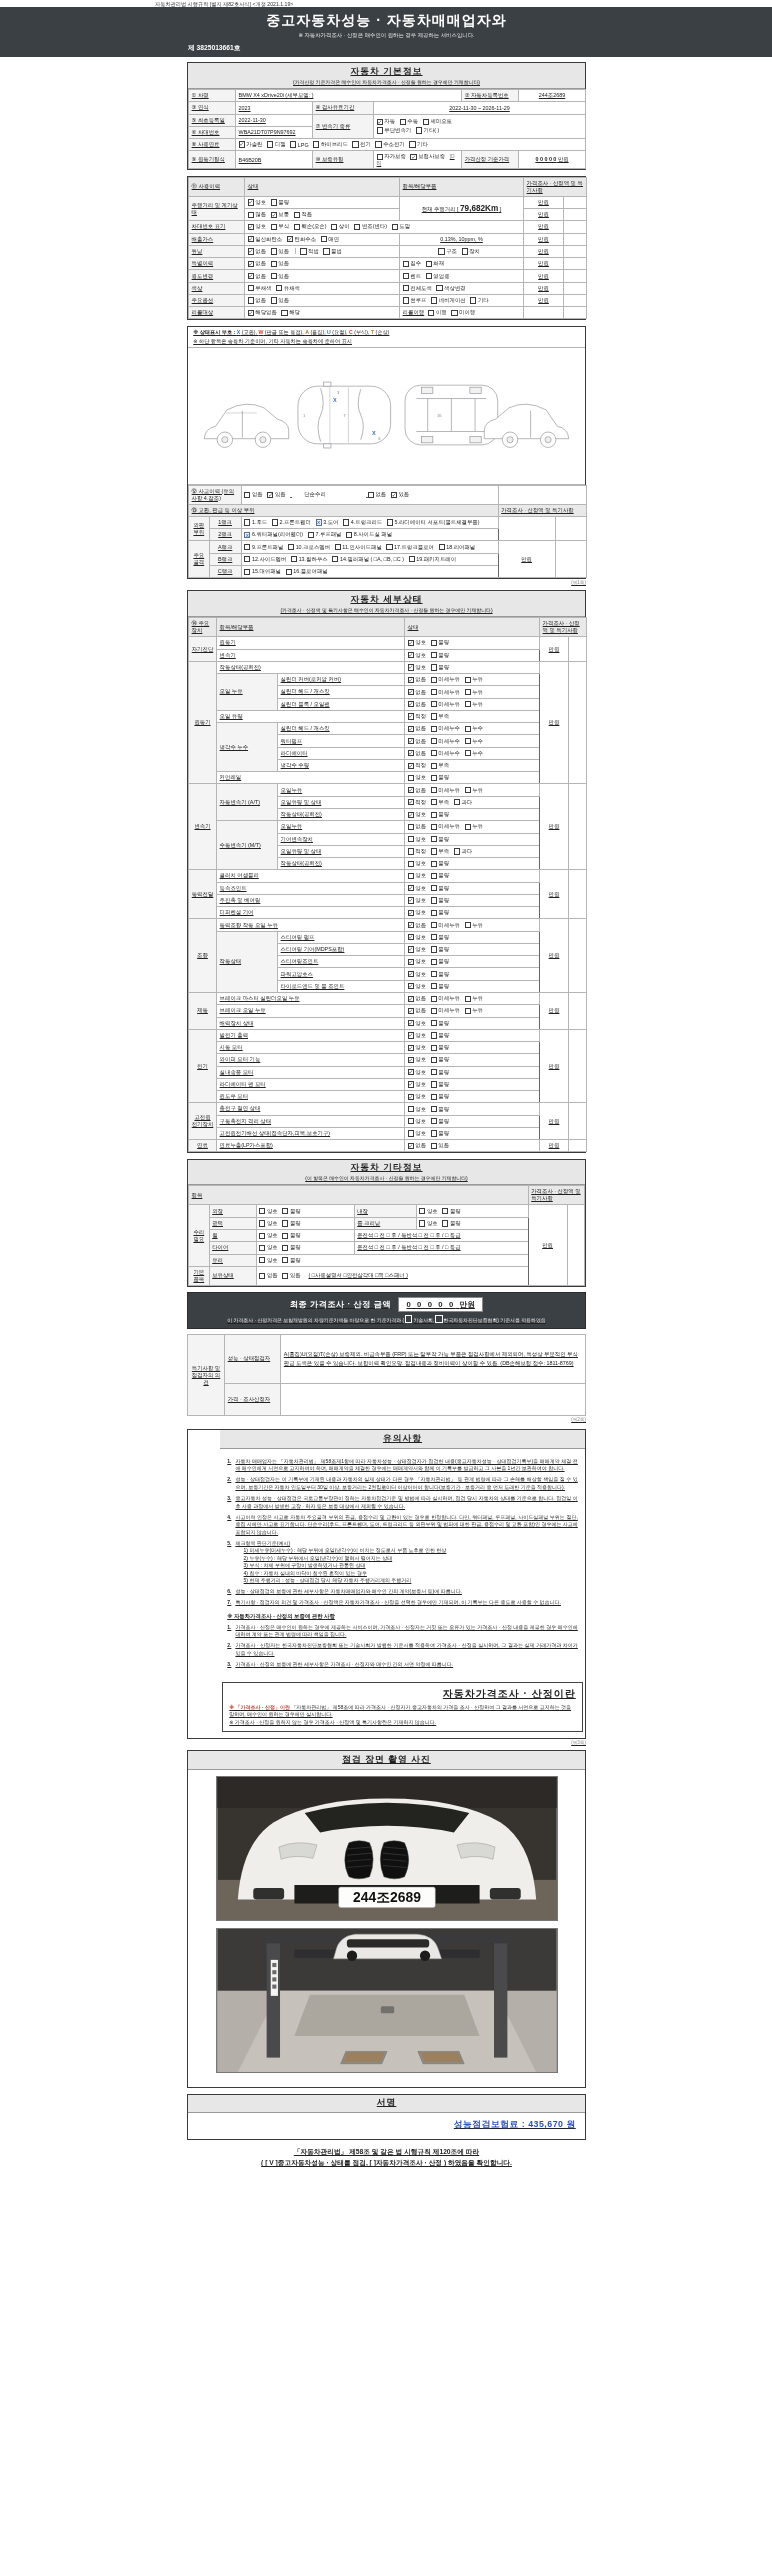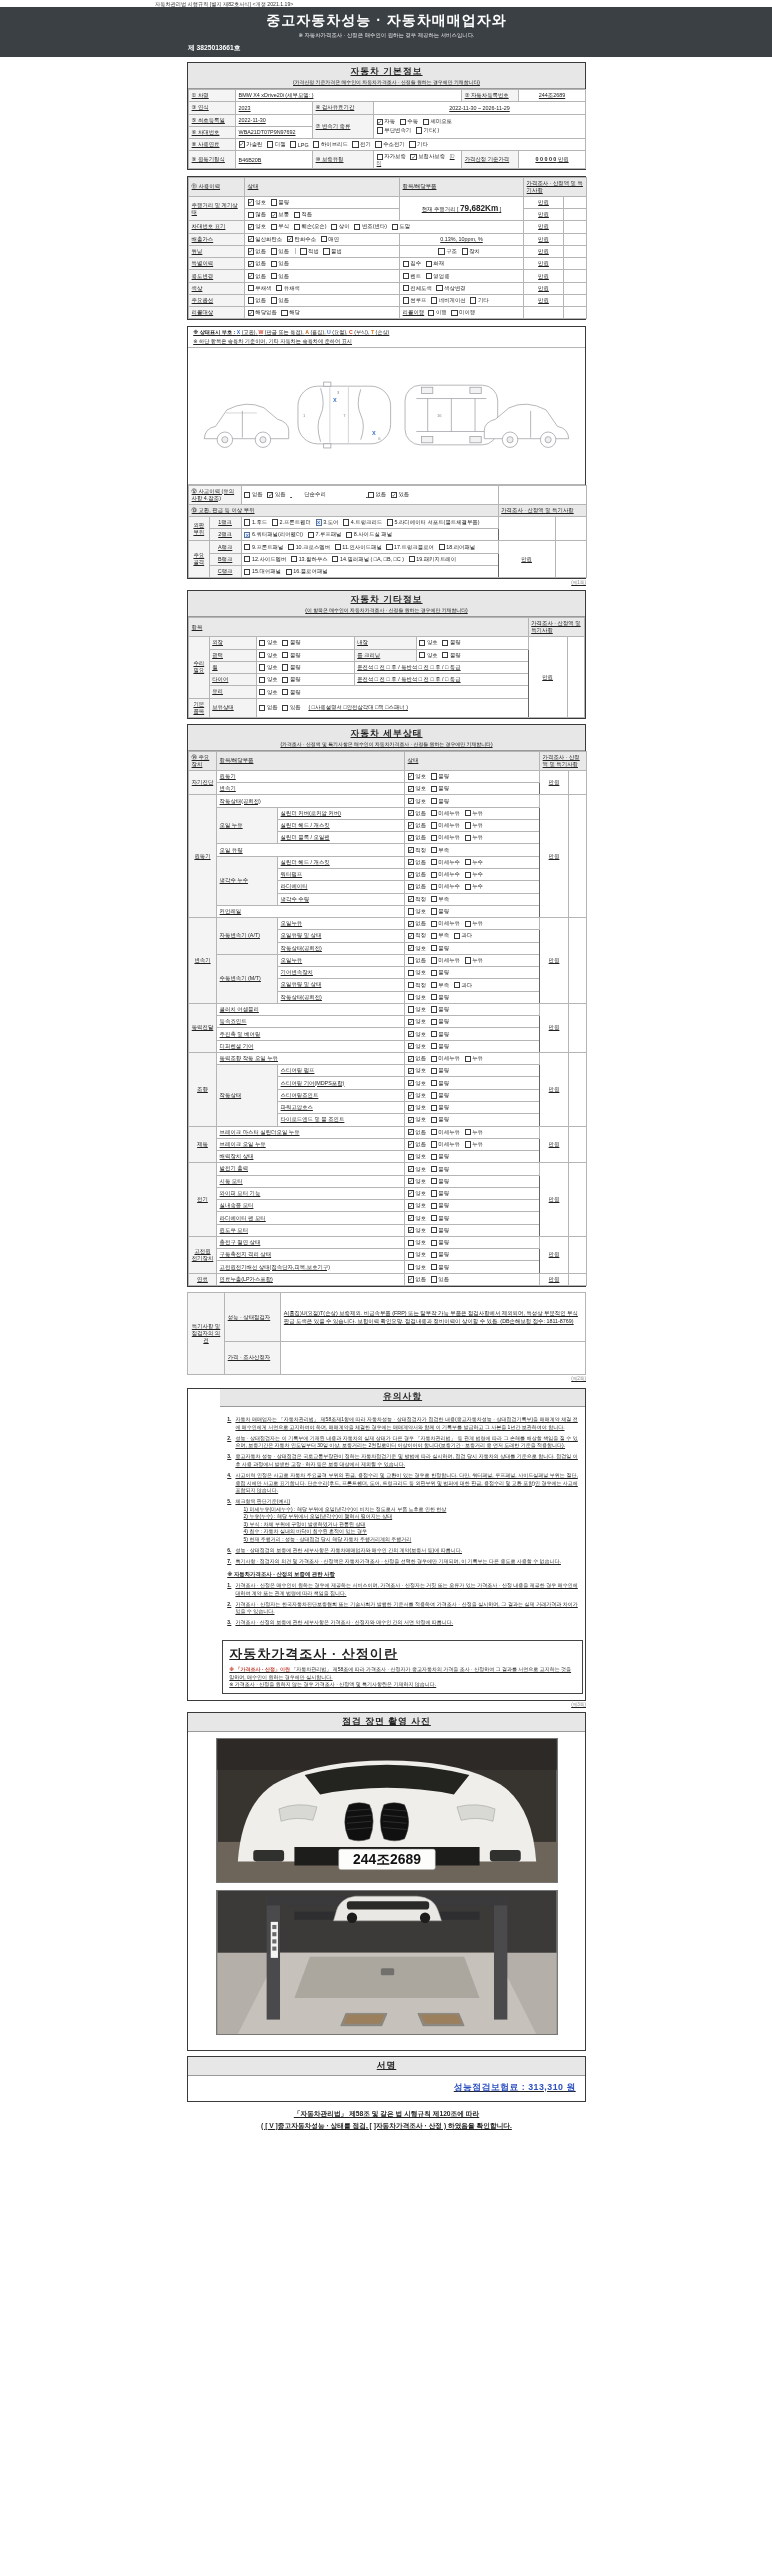--- a/index.html
+++ b/index.html
@@ -43,21 +43,21 @@
   .darkbar .note{font-size:4.9px;color:#f0f0f0;text-align:center;margin-top:3.1px;}
   .wb{display:inline-block;width:5.2px;height:5.2px;border:0.8px solid #fff;margin:0 1px -0.5px 1px;}
   .notice-box{border:1px solid #3a3a3a;margin-top:7.2px;background:#fff;padding-left:32px;}
   .notice-cnt{padding:5.2px 7.2px 6.2px;}
   .nitem{display:flex;font-size:5px;line-height:1.5;margin-top:3.6px;}
   .nitem .nno{width:8.2px;flex:none;font-weight:bold;}
   .nitem .ntext{flex:1;text-align:justify;}
   .nsub{font-size:5px;line-height:1.5;margin-left:8.2px;color:#222;}
   .nhead{font-size:5.4px;font-weight:bold;margin-top:6.2px;}
   .infobox{border:1px solid #444;margin:7.2px 2.1px 2.1px;padding:4.1px 6.2px;}
-  .infobox .ib-title{text-align:left;font-size:13px;font-weight:bold;letter-spacing:1px;margin-bottom:3.1px;}
+  .infobox .ib-title{text-align:right;font-size:10px;font-weight:bold;letter-spacing:1px;margin-bottom:3.1px;}
   .infobox .ib-line{font-size:5px;line-height:1.5;}
   .infobox .red{color:#c0392b;font-weight:bold;}
   .photo-wrap{padding:6.2px 0 7.2px;text-align:center;}
   .photo{display:block;margin:0 auto 7.2px;border:0.5px solid #777;}
   .sig-cnt{padding:6.2px 9.3px 7.2px;text-align:right;}
   .fee{color:#2b4fc0;font-size:8.8px;font-weight:bold;letter-spacing:0.5px;}
   .confirm{width:399px;margin:6.2px auto 0;text-align:center;font-size:6.7px;font-weight:bold;line-height:1.7;}
   svg text{font-family:"Liberation Sans","DejaVu Sans",sans-serif;}
 </style>
 </head>
@@ -560,128 +560,20 @@
                 <span class="cl">16.플로어패널</span>
               </span></td>
           </tr>
         </tbody>
     </table>
   </section>
   <div class="pgmark">(제1쪽)</div>
 
   <section class="sec">
     <div class="sec-head">
-      <div class="sec-title">자동차 기타정보</div>
-      <div class="sec-sub">(이 항목은 매수인이 자동차가격조사 · 산정을 원하는 경우에만 기재합니다)</div>
-    </div>
-    <table>
-      <colgroup>
-          <col style="width:20.6px">
-          <col style="width:47px">
-          <col style="width:98px">
-          <col style="width:62px">
-          <col style="width:112px">
-          <col style="width:39px">
-          <col style="width:17.5px">
-        </colgroup>
-      <tbody>
-          <tr class="hdr">
-        <th colspan="5">항목</th>
-        <th colspan="2" style="border-left:1px solid #666">가격조사 · 산정액 및 특기사항</th>
-      </tr>
-      <tr>
-        <th class="lab vgrp" rowspan="5">수리필요</th>
-        <th class="lab">외장</th>
-        <td><span class="cb">
-                <span class="bx"></span>
-                <span class="cl">양호</span>
-              </span><span class="cb">
-                <span class="bx"></span>
-                <span class="cl">불량</span>
-              </span></td>
-        <th class="lab">내장</th>
-        <td><span class="cb">
-                <span class="bx"></span>
-                <span class="cl">양호</span>
-              </span><span class="cb">
-                <span class="bx"></span>
-                <span class="cl">불량</span>
-              </span></td>
-        <td class="price" rowspan="6">만원</td>
-        <td class="blank" rowspan="6"></td>
-      </tr>
-      <tr>
-        <th class="lab">광택</th>
-        <td><span class="cb">
-                <span class="bx"></span>
-                <span class="cl">양호</span>
-              </span><span class="cb">
-                <span class="bx"></span>
-                <span class="cl">불량</span>
-              </span></td>
-        <th class="lab">룸 크리닝</th>
-        <td><span class="cb">
-                <span class="bx"></span>
-                <span class="cl">양호</span>
-              </span><span class="cb">
-                <span class="bx"></span>
-                <span class="cl">불량</span>
-              </span></td>
-      </tr>
-      <tr>
-        <th class="lab">휠</th>
-        <td><span class="cb">
-                <span class="bx"></span>
-                <span class="cl">양호</span>
-              </span><span class="cb">
-                <span class="bx"></span>
-                <span class="cl">불량</span>
-              </span></td>
-        <td colspan="2">운전석 □ 전 □ 후 / 동반석 □ 전 □ 후 / □ 응급</td>
-      </tr>
-      <tr>
-        <th class="lab">타이어</th>
-        <td><span class="cb">
-                <span class="bx"></span>
-                <span class="cl">양호</span>
-              </span><span class="cb">
-                <span class="bx"></span>
-                <span class="cl">불량</span>
-              </span></td>
-        <td colspan="2">운전석 □ 전 □ 후 / 동반석 □ 전 □ 후 / □ 응급</td>
-      </tr>
-      <tr>
-        <th class="lab">유리</th>
-        <td colspan="3"><span class="cb">
-                <span class="bx"></span>
-                <span class="cl">양호</span>
-              </span><span class="cb">
-                <span class="bx"></span>
-                <span class="cl">불량</span>
-              </span></td>
-      </tr>
-      <tr>
-        <th class="lab vgrp">기본품목</th>
-        <th class="lab">보유상태</th>
-        <td colspan="3">
-          <span><span class="cb">
-                  <span class="bx"></span>
-                  <span class="cl">없음</span>
-                </span><span class="cb">
-                  <span class="bx"></span>
-                  <span class="cl">있음</span>
-                </span></span><span style="margin-left:3.1px">( □사용설명서 □안전삼각대 □잭 □스패너 )</span>
-        </td>
-      </tr>
-    </tbody>
-      </table>
-  </section>
-
-  <section class="sec">
-    <div class="sec-head">
       <div class="sec-title">자동차 세부상태</div>
       <div class="sec-sub">(가격조사 · 산정액 및 특기사항은 매수인이 자동차가격조사 · 산정을 원하는 경우에만 기재합니다)</div>
     </div>
     <table>
       <colgroup>
           <col style="width:28px">
           <col style="width:61px">
           <col style="width:127px">
           <col style="width:135px">
           <col style="width:29px">
@@ -1184,20 +1076,137 @@
                 <span class="bx"></span>
                 <span class="cl">있음</span>
               </span></td>
             <td class="price" rowspan="1" style="border-top: 1px solid rgb(119, 119, 119);">만원</td>
             <td class="blank" rowspan="1" style="border-top: 1px solid rgb(119, 119, 119);"></td>
           </tr>
         </tbody>
     </table>
   </section>
 
+  <section class="sec">
+    <div class="sec-head">
+      <div class="sec-title">자동차 기타정보</div>
+      <div class="sec-sub">(이 항목은 매수인이 자동차가격조사 · 산정을 원하는 경우에만 기재합니다)</div>
+    </div>
+    <table>
+      <colgroup>
+          <col style="width:20.6px">
+          <col style="width:47px">
+          <col style="width:98px">
+          <col style="width:62px">
+          <col style="width:112px">
+          <col style="width:39px">
+          <col style="width:17.5px">
+        </colgroup>
+      <tbody>
+          <tr class="hdr">
+        <th colspan="5">항목</th>
+        <th colspan="2" style="border-left:1px solid #666">가격조사 · 산정액 및 특기사항</th>
+      </tr>
+      <tr>
+        <th class="lab vgrp" rowspan="5">수리필요</th>
+        <th class="lab">외장</th>
+        <td><span class="cb">
+                <span class="bx"></span>
+                <span class="cl">양호</span>
+              </span><span class="cb">
+                <span class="bx"></span>
+                <span class="cl">불량</span>
+              </span></td>
+        <th class="lab">내장</th>
+        <td><span class="cb">
+                <span class="bx"></span>
+                <span class="cl">양호</span>
+              </span><span class="cb">
+                <span class="bx"></span>
+                <span class="cl">불량</span>
+              </span></td>
+        <td class="price" rowspan="6">만원</td>
+        <td class="blank" rowspan="6"></td>
+      </tr>
+      <tr>
+        <th class="lab">광택</th>
+        <td><span class="cb">
+                <span class="bx"></span>
+                <span class="cl">양호</span>
+              </span><span class="cb">
+                <span class="bx"></span>
+                <span class="cl">불량</span>
+              </span></td>
+        <th class="lab">룸 크리닝</th>
+        <td><span class="cb">
+                <span class="bx"></span>
+                <span class="cl">양호</span>
+              </span><span class="cb">
+                <span class="bx"></span>
+                <span class="cl">불량</span>
+              </span></td>
+      </tr>
+      <tr>
+        <th class="lab">휠</th>
+        <td><span class="cb">
+                <span class="bx"></span>
+                <span class="cl">양호</span>
+              </span><span class="cb">
+                <span class="bx"></span>
+                <span class="cl">불량</span>
+              </span></td>
+        <td colspan="2">운전석 □ 전 □ 후 / 동반석 □ 전 □ 후 / □ 응급</td>
+      </tr>
+      <tr>
+        <th class="lab">타이어</th>
+        <td><span class="cb">
+                <span class="bx"></span>
+                <span class="cl">양호</span>
+              </span><span class="cb">
+                <span class="bx"></span>
+                <span class="cl">불량</span>
+              </span></td>
+        <td colspan="2">운전석 □ 전 □ 후 / 동반석 □ 전 □ 후 / □ 응급</td>
+      </tr>
+      <tr>
+        <th class="lab">유리</th>
+        <td colspan="3"><span class="cb">
+                <span class="bx"></span>
+                <span class="cl">양호</span>
+              </span><span class="cb">
+                <span class="bx"></span>
+                <span class="cl">불량</span>
+              </span></td>
+      </tr>
+      <tr>
+        <th class="lab vgrp">기본품목</th>
+        <th class="lab">보유상태</th>
+        <td colspan="3">
+          <span><span class="cb">
+                  <span class="bx"></span>
+                  <span class="cl">없음</span>
+                </span><span class="cb">
+                  <span class="bx"></span>
+                  <span class="cl">있음</span>
+                </span></span><span style="margin-left:3.1px">( □사용설명서 □안전삼각대 □잭 □스패너 )</span>
+        </td>
+      </tr>
+    </tbody>
+      </table>
+  </section>
+
+  <div class="darkbar">
+    <div class="row1">
+      <span class="fl">최종 가격조사 · 산정 금액</span>
+      <span class="fbox"><span>0 0 0 0 0</span> <span style="letter-spacing:0">만원</span></span>
+    </div>
+    <div class="note">
+      <span>이 가격조사 · 산정가격은 보험개발원의 차량기준가액을 바탕으로 한 기준가격과 (</span><span class="wb"></span><span>기술사회,</span><span class="wb"></span><span>한국자동차진단보증협회) 기준서를 적용하였음</span>
+    </div>
+  </div>
 
   <table style="margin-top:5.2px;border:1px solid #3a3a3a">
     <colgroup>
         <col style="width:37px">
         <col style="width:56px">
         <col style="width:304px">
       </colgroup>
     <tbody>
         <tr>
       <th class="lab ctr" rowspan="2" style="text-align:center">특기사항 및 점검자의 의견</th>
@@ -1341,21 +1350,21 @@
         <path d="M180 128 h300 l30 80 h-360 z" fill="#8f8b84" opacity="0.5"></path>
       </svg>
     </div>
   </section>
 
   <section class="sec">
     <div class="sec-head">
       <div class="sec-title">서명</div>
     </div>
     <div class="sig-cnt">
-      <span class="fee">성능점검보험료 : 313,310 원</span>
+      <span class="fee">성능점검보험료 : 435,670 원</span>
     </div>
   </section>
 
   <div class="confirm">
     <div>「자동차관리법」 제58조 및 같은 법 시행규칙 제120조에 따라</div>
     <div>( [ V ]중고자동차성능 · 상태를 점검, [   ]자동차가격조사 · 산정 ) 하였음을 확인합니다.</div>
   </div>
 
 </div>
 

